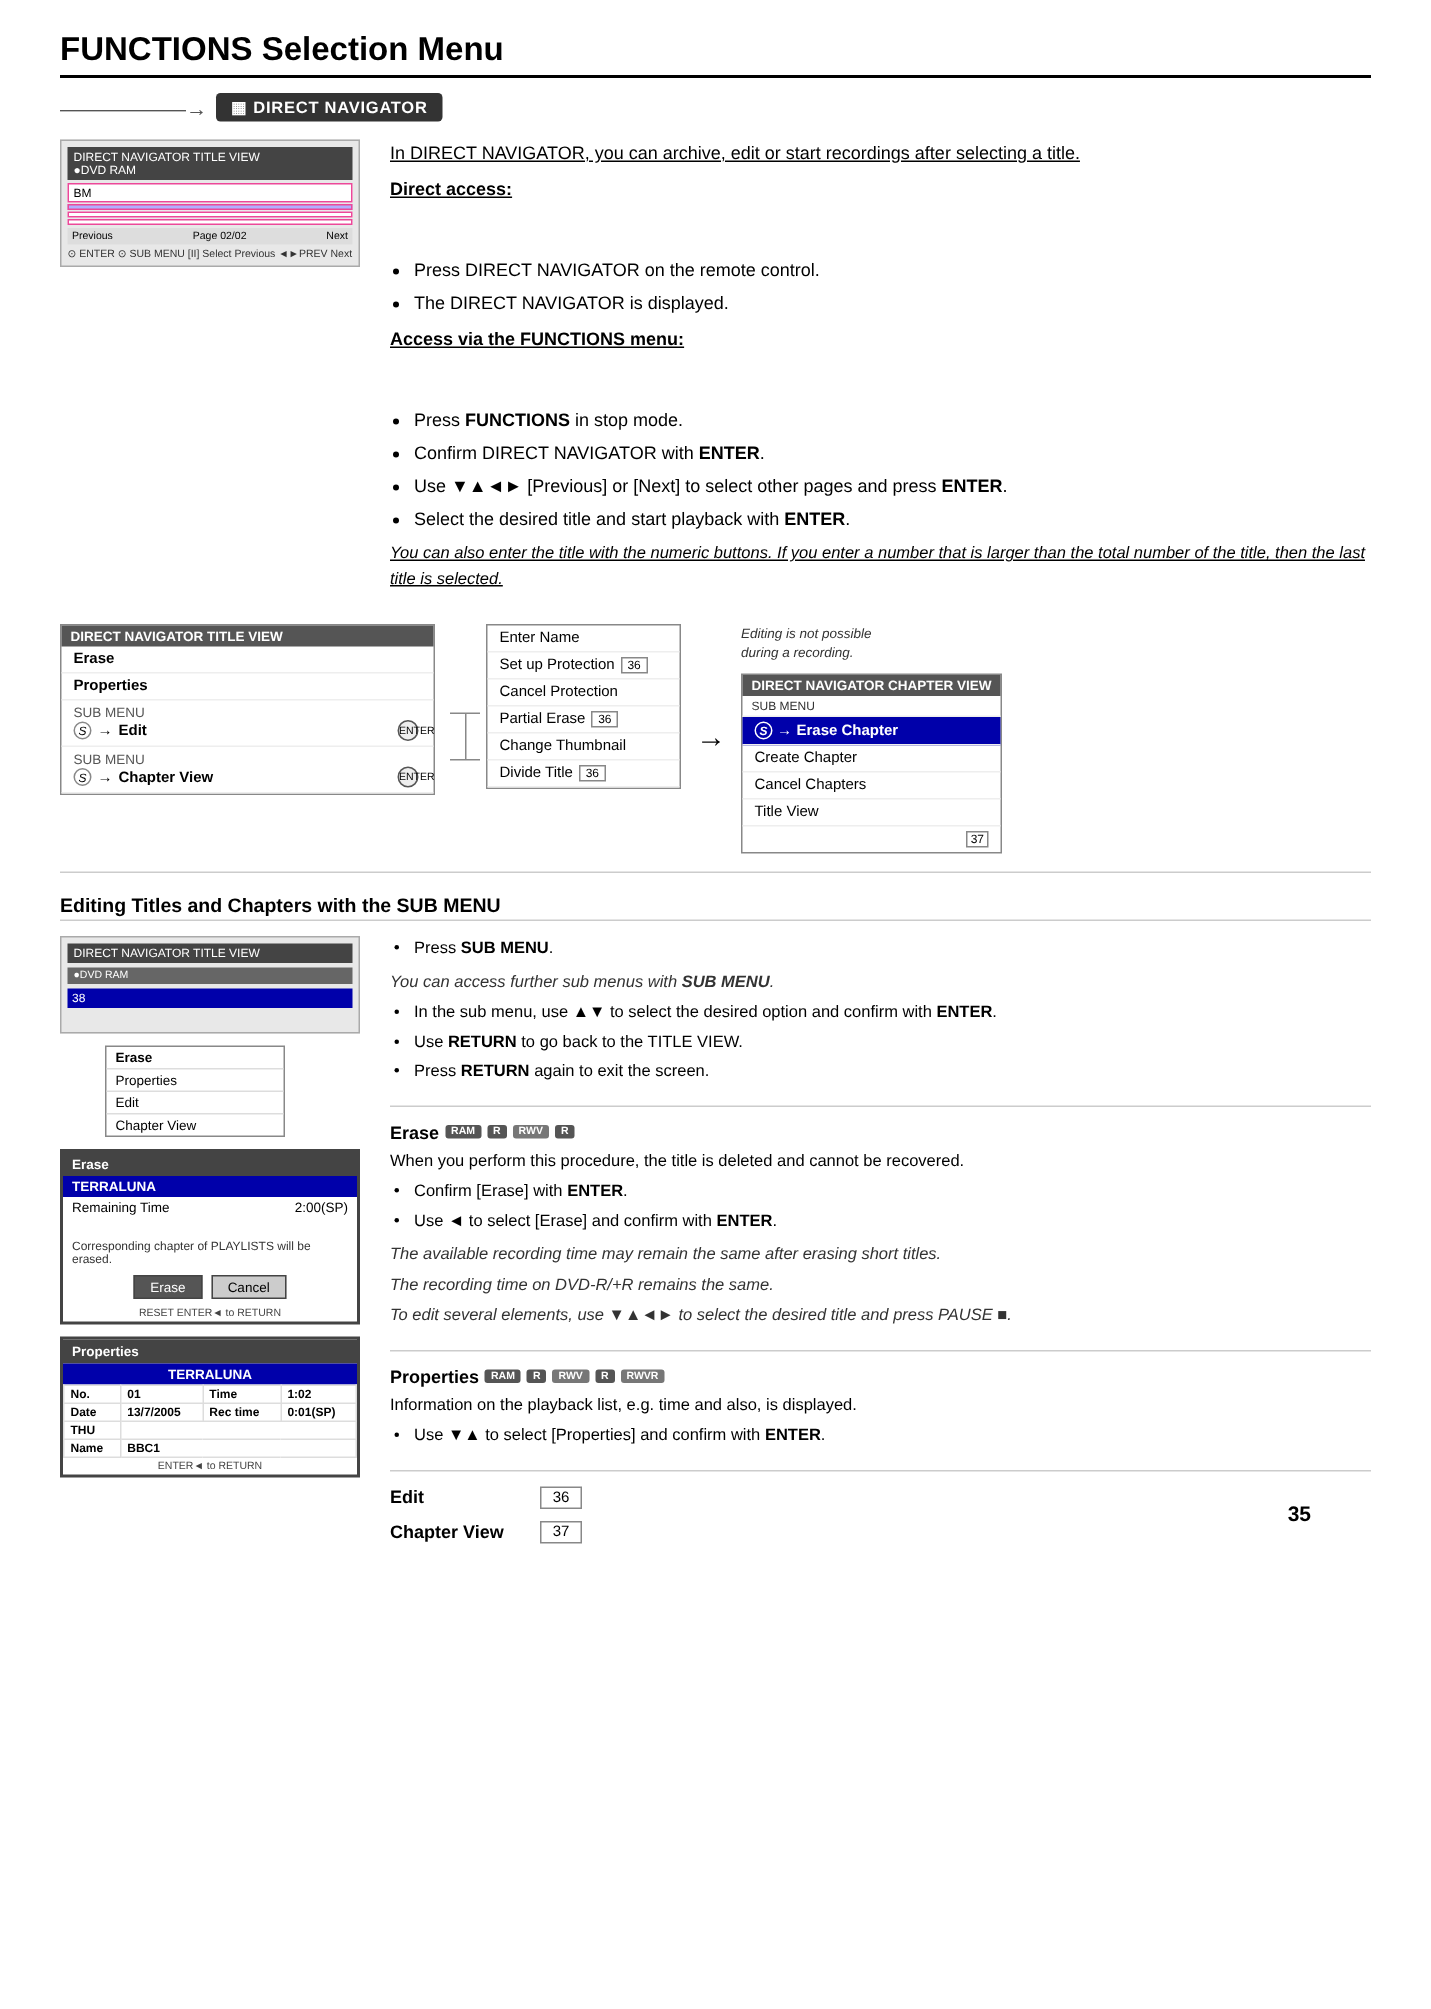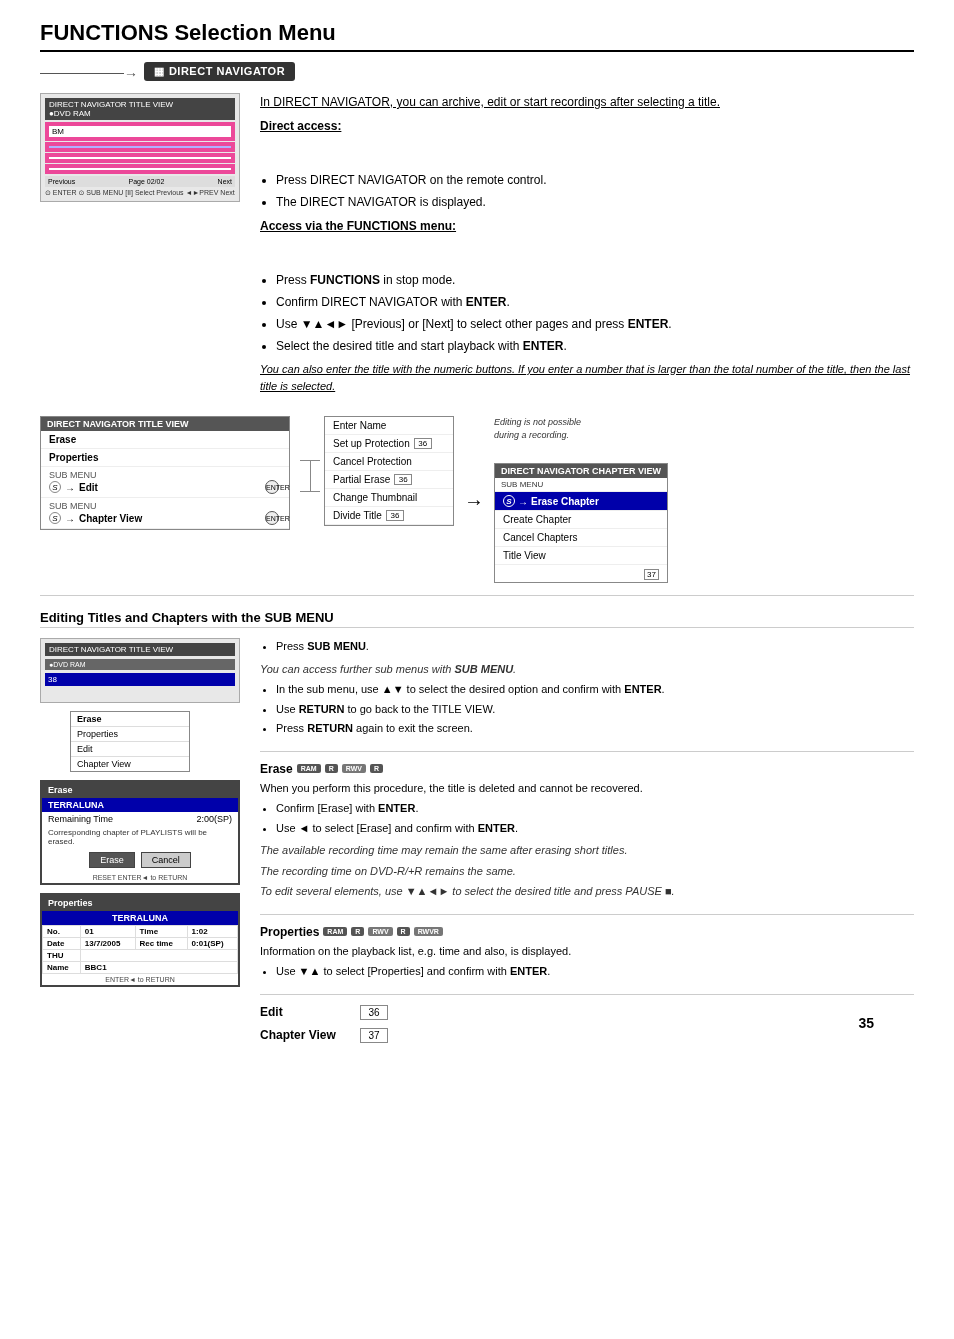--- a/index.html
+++ b/index.html
@@ -64,21 +64,21 @@
     }
     .tv-mockup .tv-title-bar {
       background: #444;
       color: #fff;
       font-size: 8px;
       padding: 2px 4px;
       margin-bottom: 2px;
     }
     .tv-mockup .tv-row {
       background: #fff;
-      border: 4px solid #ec4899;
+      border: 1px solid #ec4899;
       margin-bottom: 1px;
       padding: 1px 3px;
       font-size: 8px;
     }
     .tv-mockup .tv-row.highlight {
       background: #b0b0ff;
     }
     .tv-mockup .tv-footer {
       display: flex;
       justify-content: space-between;
@@ -287,20 +287,21 @@
     .erase-dialog .dialog-row {
       padding: 2px 6px;
       display: flex;
       justify-content: space-between;
     }
     .erase-dialog .dialog-row span { }
     .erase-dialog .dialog-note {
       font-size: 8px;
       padding: 2px 6px;
       color: #333;
+      margin-top: 12px;
     }
     .erase-dialog .dialog-buttons {
       display: flex;
       gap: 6px;
       padding: 4px 6px;
       justify-content: center;
     }
     .erase-dialog .dialog-btn {
       border: 1px solid #444;
       background: #ccc;
@@ -441,21 +442,21 @@
       border-radius: 50%;
       border: 1px solid #888;
       text-align: center;
       line-height: 12px;
       font-size: 8px;
       font-style: italic;
     }
     .arrow-small { font-size: 10px; }
     .flyout-group {
       display: flex;
-      align-items: center;
+      align-items: flex-end;
       gap: 4px;
     }
   </style>
 </head>
 <body>
 
 <div class="main-wrapper">
 
   <h1 class="page-title">FUNCTIONS Selection Menu</h1>
 
@@ -571,21 +572,21 @@
         </div>
         <div class="menu-item">
           <span>Divide Title</span>
           <span class="page-ref">36</span>
         </div>
       </div>
     </div>
 
     <div class="connect-arrow" style="font-size:20px;align-self:center;">→</div>
 
-    <div style="display:flex;flex-direction:column;align-items:flex-start;gap:22px;">
+    <div style="display:flex;flex-direction:column;align-items:flex-start;gap:8px;">
       <div class="italic-side-note">Editing is not possible during a recording.</div>
       <div class="dn-chapter-view-box">
         <div class="box-header">DIRECT NAVIGATOR  CHAPTER VIEW</div>
         <div class="ch-item sub-label" style="font-size:8px;padding:2px 6px;display:flex;align-items:center;gap:4px;">
           <span>SUB MENU</span>
         </div>
         <div class="ch-item highlight" style="display:flex;justify-content:space-between;align-items:center;">
           <span style="display:flex;align-items:center;gap:3px;">
               <span class="s-circle" style="border-color:#fff;color:#fff;">S</span>
               <span>→</span>

